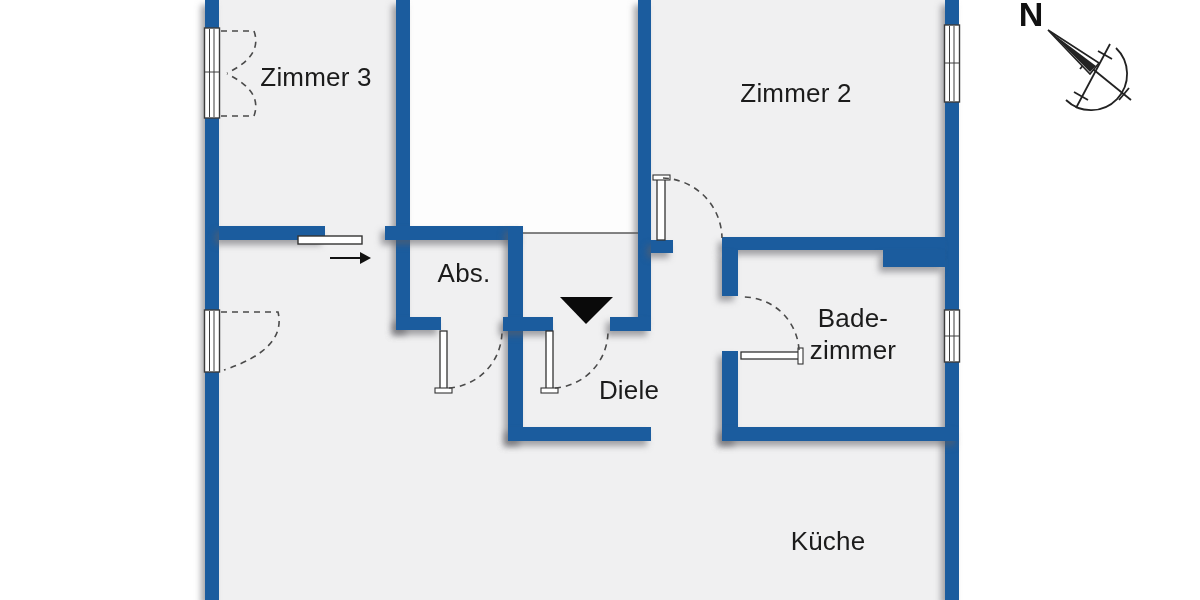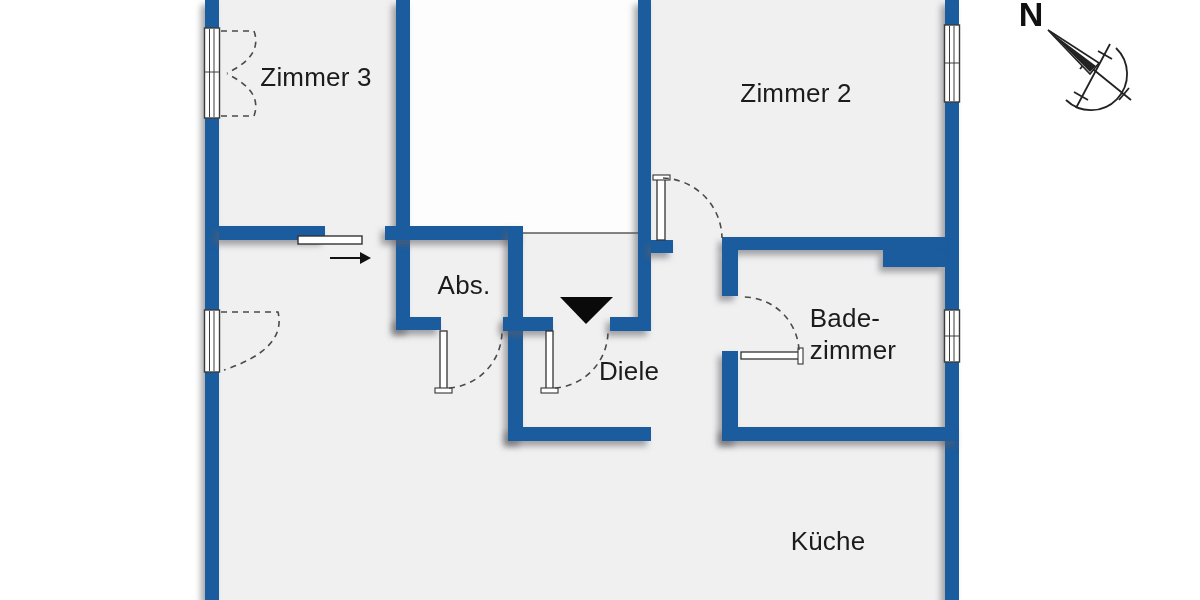--- a/index.html
+++ b/index.html
@@ -20,21 +20,21 @@
     position:absolute;
     background:var(--wall-blue,#1b5c9e);
     box-shadow:-4px 5px 6px rgba(95,95,100,0.55);
   }
   .svg-overlay{position:absolute;left:0;top:0;width:1200px;height:600px;}
   .label{
     position:absolute;transform:translate(-50%,-50%);
     font-size:26px;color:var(--text,#1b1b1b);white-space:nowrap;
     letter-spacing:0.2px;
   }
-  .label-two-line{text-align:left;line-height:32px;}
+  .label-two-line{text-align:center;line-height:32px;}
 </style>
 </head>
 <body>
 
 <div class="canvas">
 
   <div class="fill-apartment"></div>
   <div class="fill-stairwell"></div>
 
   <div class="wall" style="left:205px;top:0;width:14px;height:600px;"></div>
@@ -132,21 +132,21 @@
       <line x1="1078" y1="57" x2="1131" y2="100" stroke="#222222" stroke-width="1.8"></line>
       <line x1="1090" y1="57" x2="1080" y2="69" stroke="#222222" stroke-width="1.8"></line>
       <line x1="1129" y1="88" x2="1119" y2="100" stroke="#222222" stroke-width="1.8"></line>
       <polygon points="1048,30 1099,63 1090,74" fill="#ffffff" stroke="#222222" stroke-width="1.6"></polygon>
       <polygon points="1048,30 1096,66 1090,72" fill="#222222"></polygon>
     </g>
   </svg>
 
   <div class="label" style="left:316px;top:77px;text-align:center;">Zimmer 3</div>
   <div class="label" style="left:796px;top:93px;text-align:center;">Zimmer 2</div>
-  <div class="label" style="left:464px;top:285px;">Abs.</div>
-  <div class="label" style="left:629px;top:371px;">Diele</div>
+  <div class="label" style="left:464px;top:273px;">Abs.</div>
+  <div class="label" style="left:629px;top:390px;">Diele</div>
   <div class="label label-two-line" style="left:853px;top:334px;">
     <div>Bade-</div>
     <div>zimmer</div>
   </div>
   <div class="label" style="left:828px;top:541px;">Küche</div>
 
 </div>
 
 </body></html>

